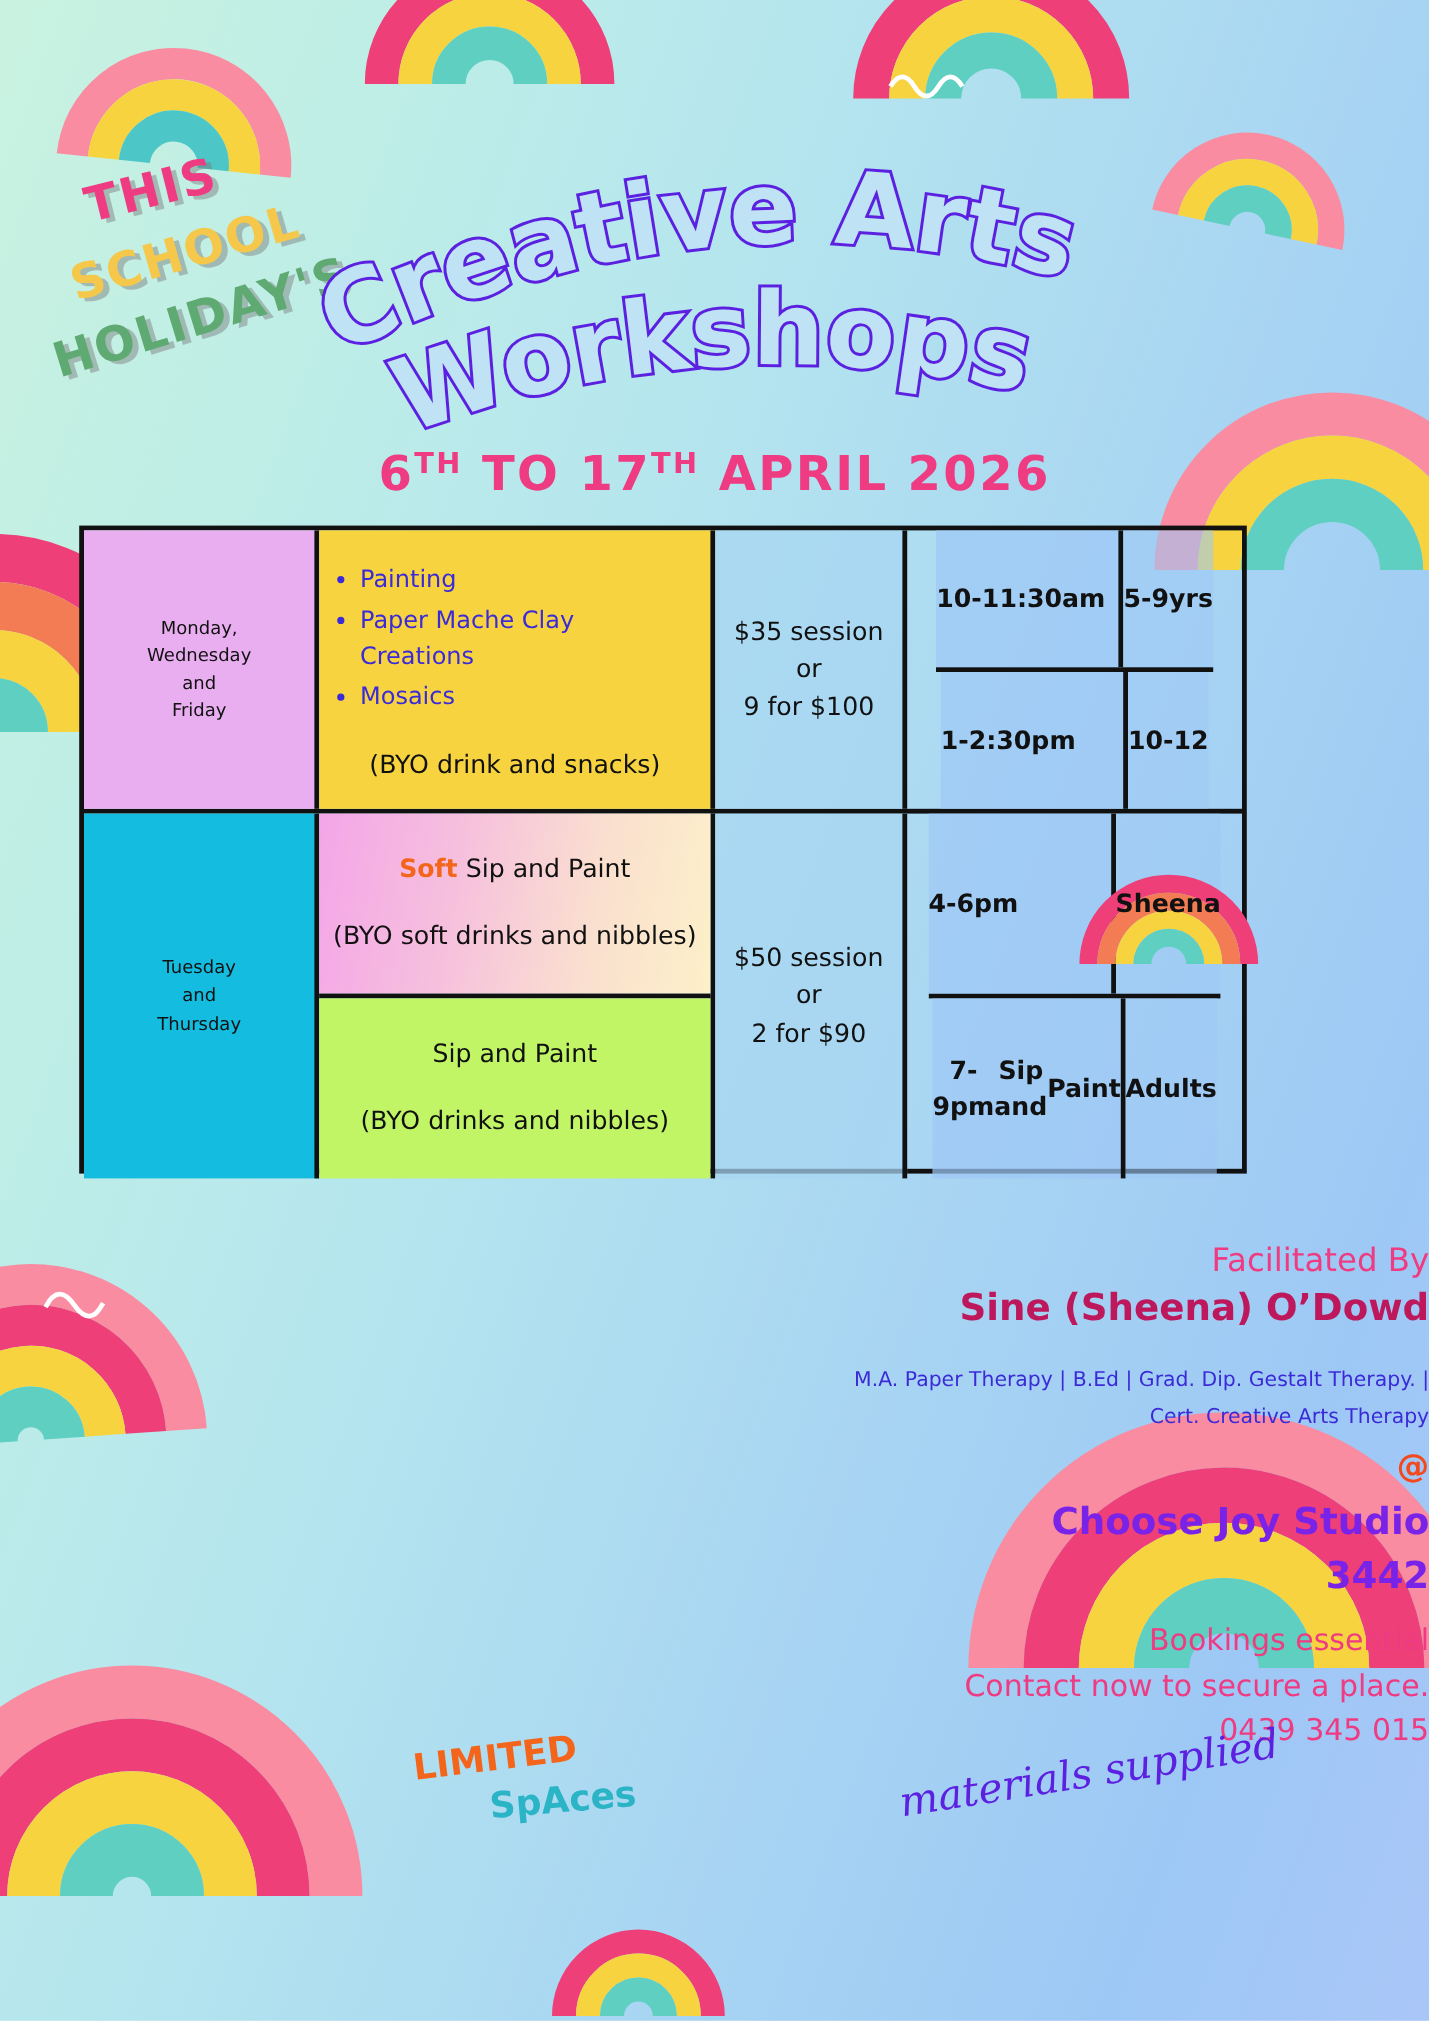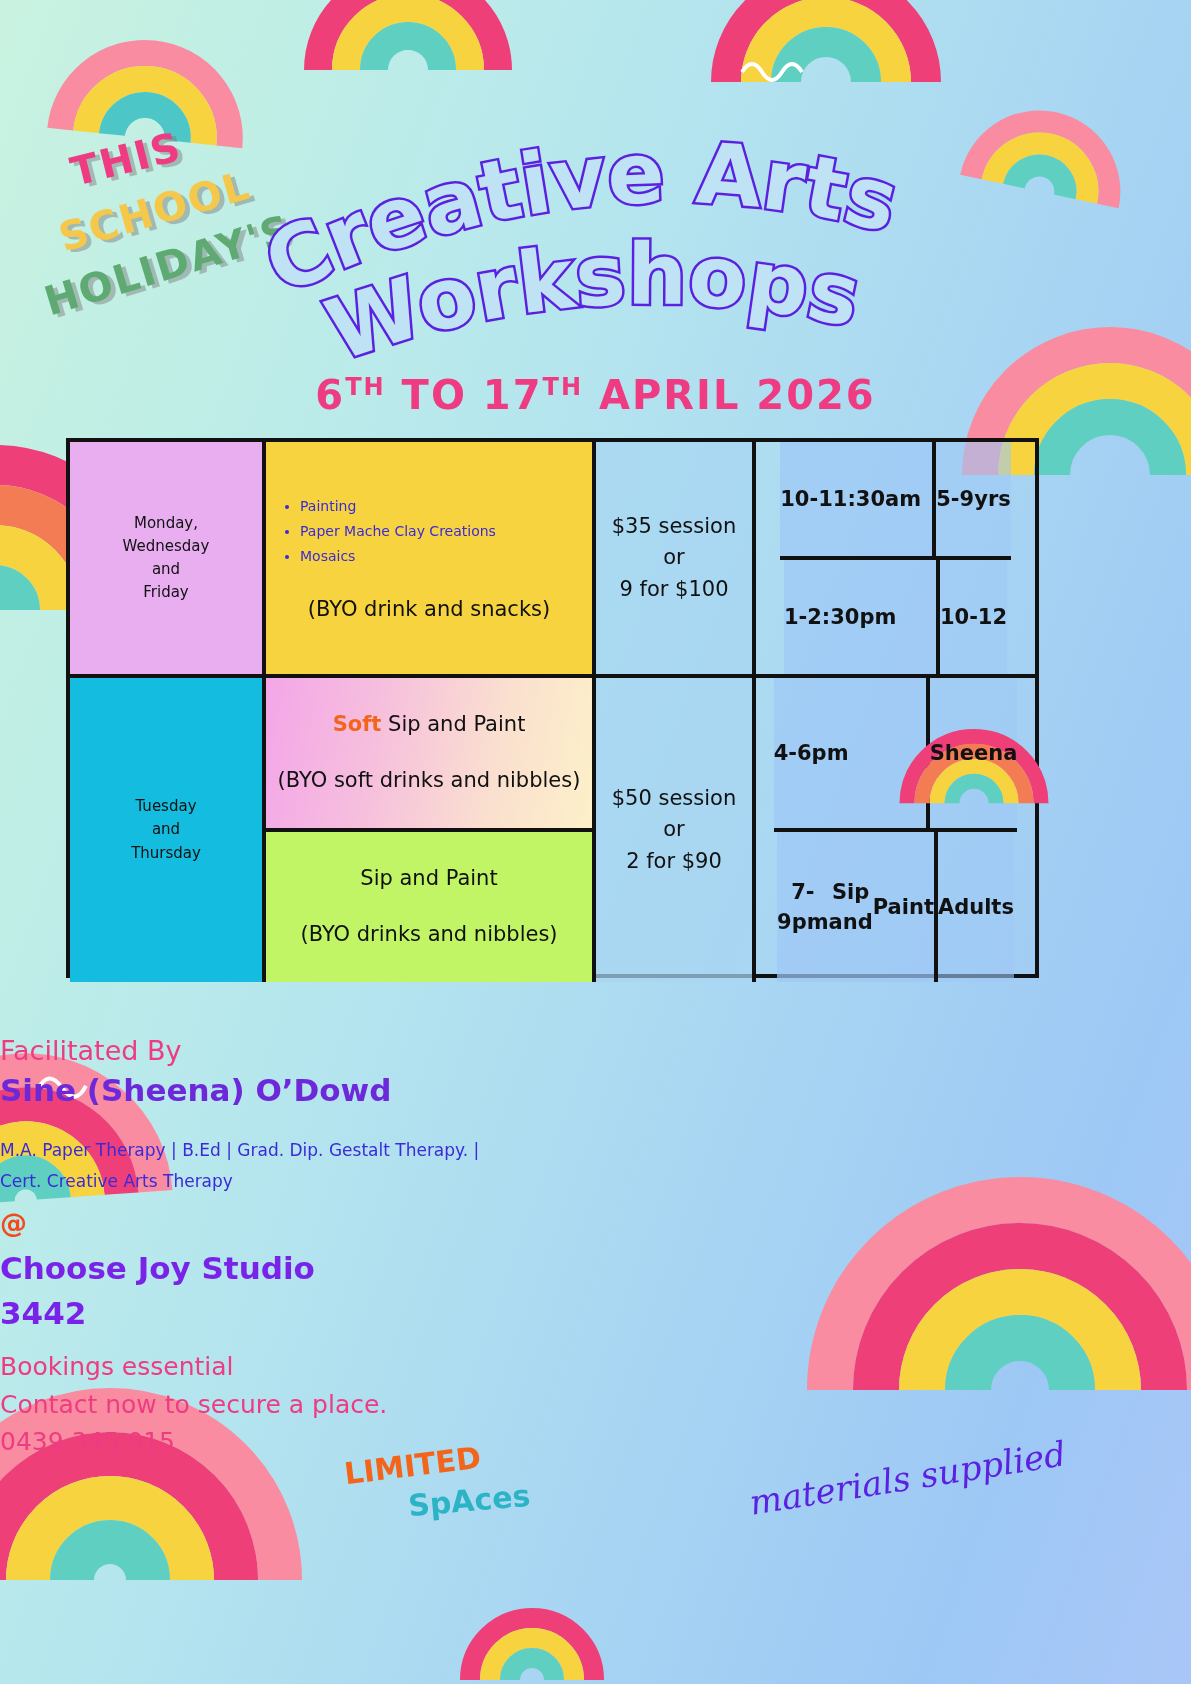--- a/index.html
+++ b/index.html
@@ -42,37 +42,37 @@
   .c-time{flex:0 0 152px;border-right:4px solid #111;display:flex;align-items:center;
           font-size:21px;line-height:1.45;background:rgba(158,200,245,.72);
           font-weight:600;text-align:center;}
   .c-age{flex:1;display:flex;align-items:center;justify-content:center;font-size:21px;
          background:rgba(158,200,245,.6);font-weight:600;position:relative;}
 
   .days-mon{background:#e8aef0;}
   .days-tue{background:#14bcdf;}
   .act-craft{background:#f7d43f;align-items:flex-start;justify-content:center;
              padding:22px 18px;}
-  .act-craft ul{margin:0 0 0 16px;padding:0;color:#3b2ad8;font-size:14px;line-height:1.5;
+  .act-craft ul{margin:0 0 0 16px;padding:0;color:#3b2ad8;font-size:20px;line-height:1.5;
                 text-align:left;}
   .act-craft ul li{margin-bottom:4px;}
   .act-note{color:#111;font-size:21px;margin-top:26px;text-align:center;width:100%;}
   .act-soft{background:linear-gradient(100deg,#f4a6e8 0%,#f6c0dd 35%,#fae0cf 70%,#fdf0c9 100%);
             border-bottom:4px solid #111;}
   .act-reg{background:#c1f566;}
   .c-act .half{flex:1;display:flex;flex-direction:column;align-items:center;justify-content:center;
                font-size:21px;line-height:1.6;width:100%;box-sizing:border-box;padding:8px 10px;}
   .soft-word{color:#f4651c;font-weight:700;}
   .sub-note{margin-top:22px;}
 
   
-  .foot{position:absolute;left:0;right:0;top:1035px;text-align:left;
+  .foot{position:absolute;left:0;right:0;top:1035px;text-align:right;
         font-family:"DejaVu Sans", sans-serif;}
   .f-facil{font-size:27px;color:#ef3b82;margin-bottom:6px;}
-  .f-name{font-size:31px;color:#6d28d9;font-weight:600;margin-bottom:30px;}
+  .f-name{font-size:31px;color:#be185d;font-weight:600;margin-bottom:30px;}
   .f-qual{font-size:17px;color:#3b2ad8;line-height:1.45;margin-bottom:14px;}
   .f-at{font-size:27px;color:#f4491c;font-weight:700;margin-bottom:8px;}
   .f-studio{font-size:31px;color:#7a23e8;line-height:1.45;font-weight:600;}
   .f-book{font-size:25px;color:#ef3b82;line-height:1.5;margin-top:12px;}
 
   .limited{position:absolute;left:344px;top:1448px;font-size:30px;font-weight:700;
            color:#f4651c;transform:rotate(-7deg);font-family:"DejaVu Sans", sans-serif;}
   .spaces{position:absolute;left:408px;top:1483px;font-size:30px;font-weight:700;
           color:#2bb3c6;transform:rotate(-5deg);font-family:"DejaVu Sans", sans-serif;}
   .supplied{position:absolute;left:748px;top:1458px;font-size:34px;color:#5b20e0;

